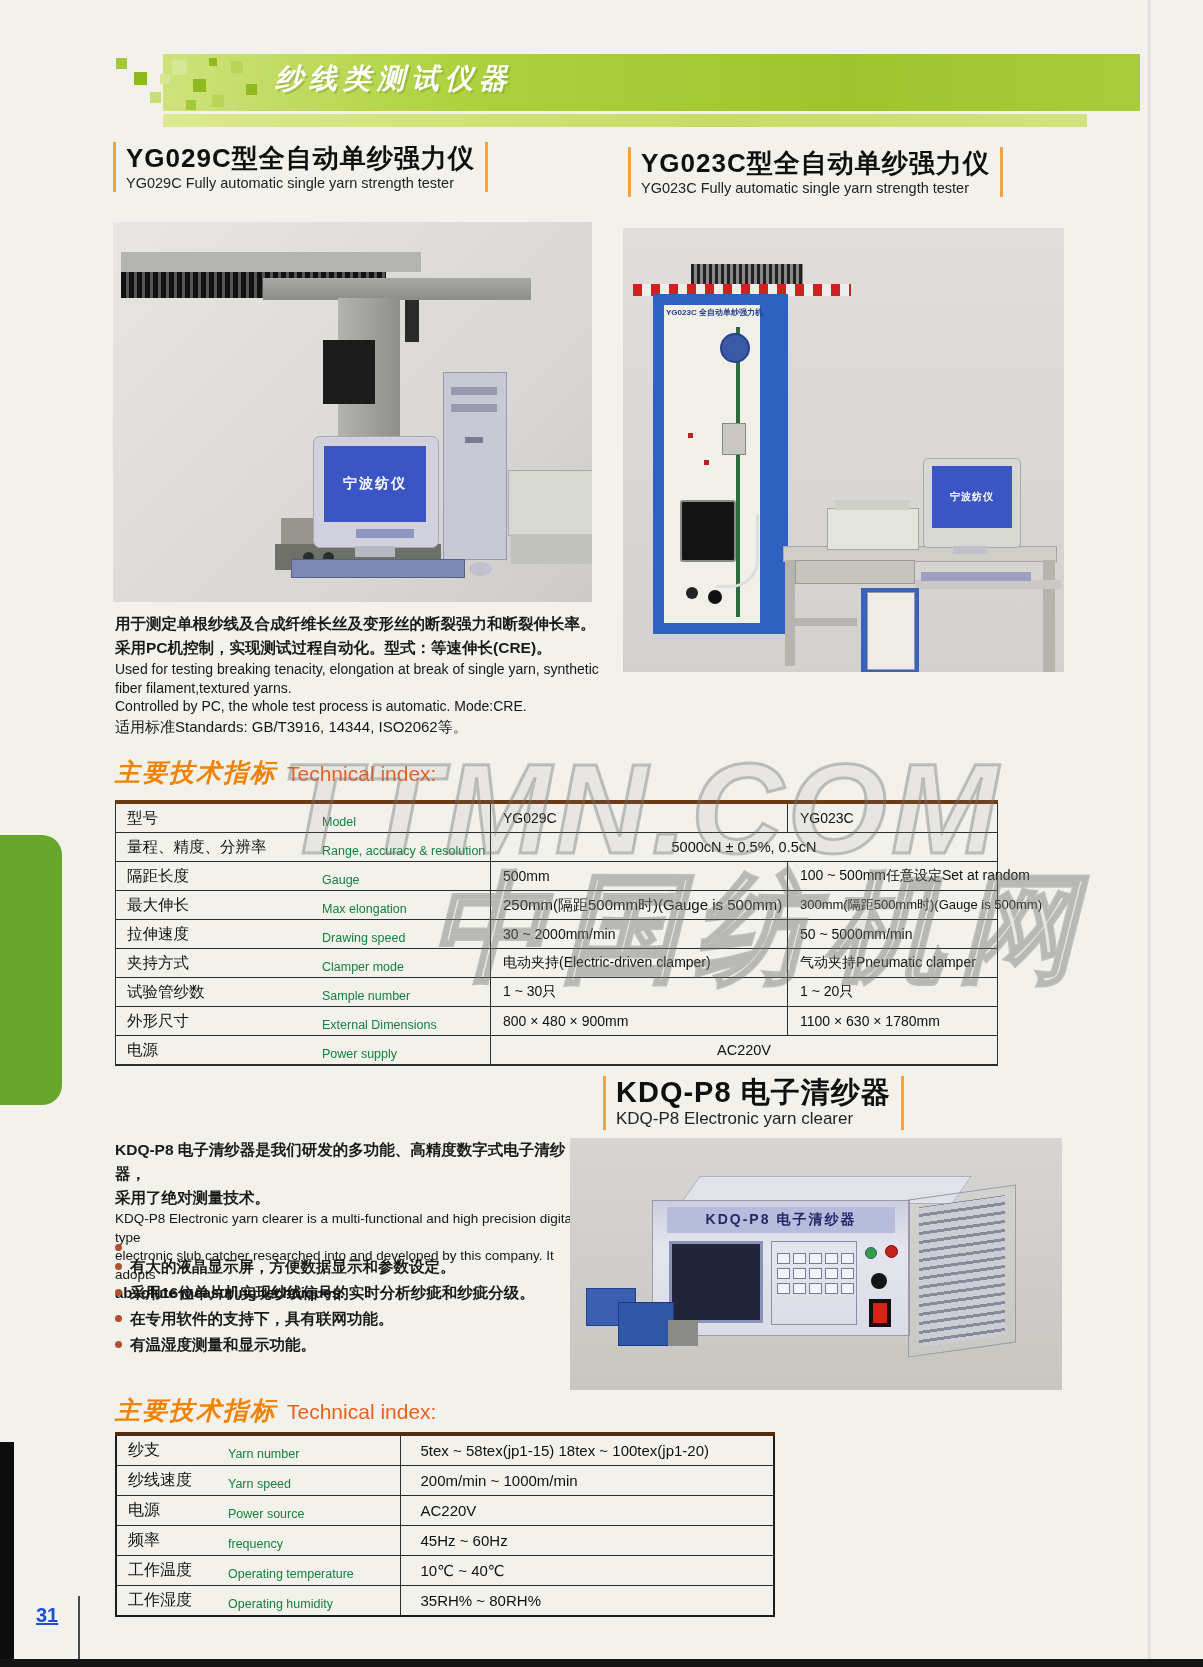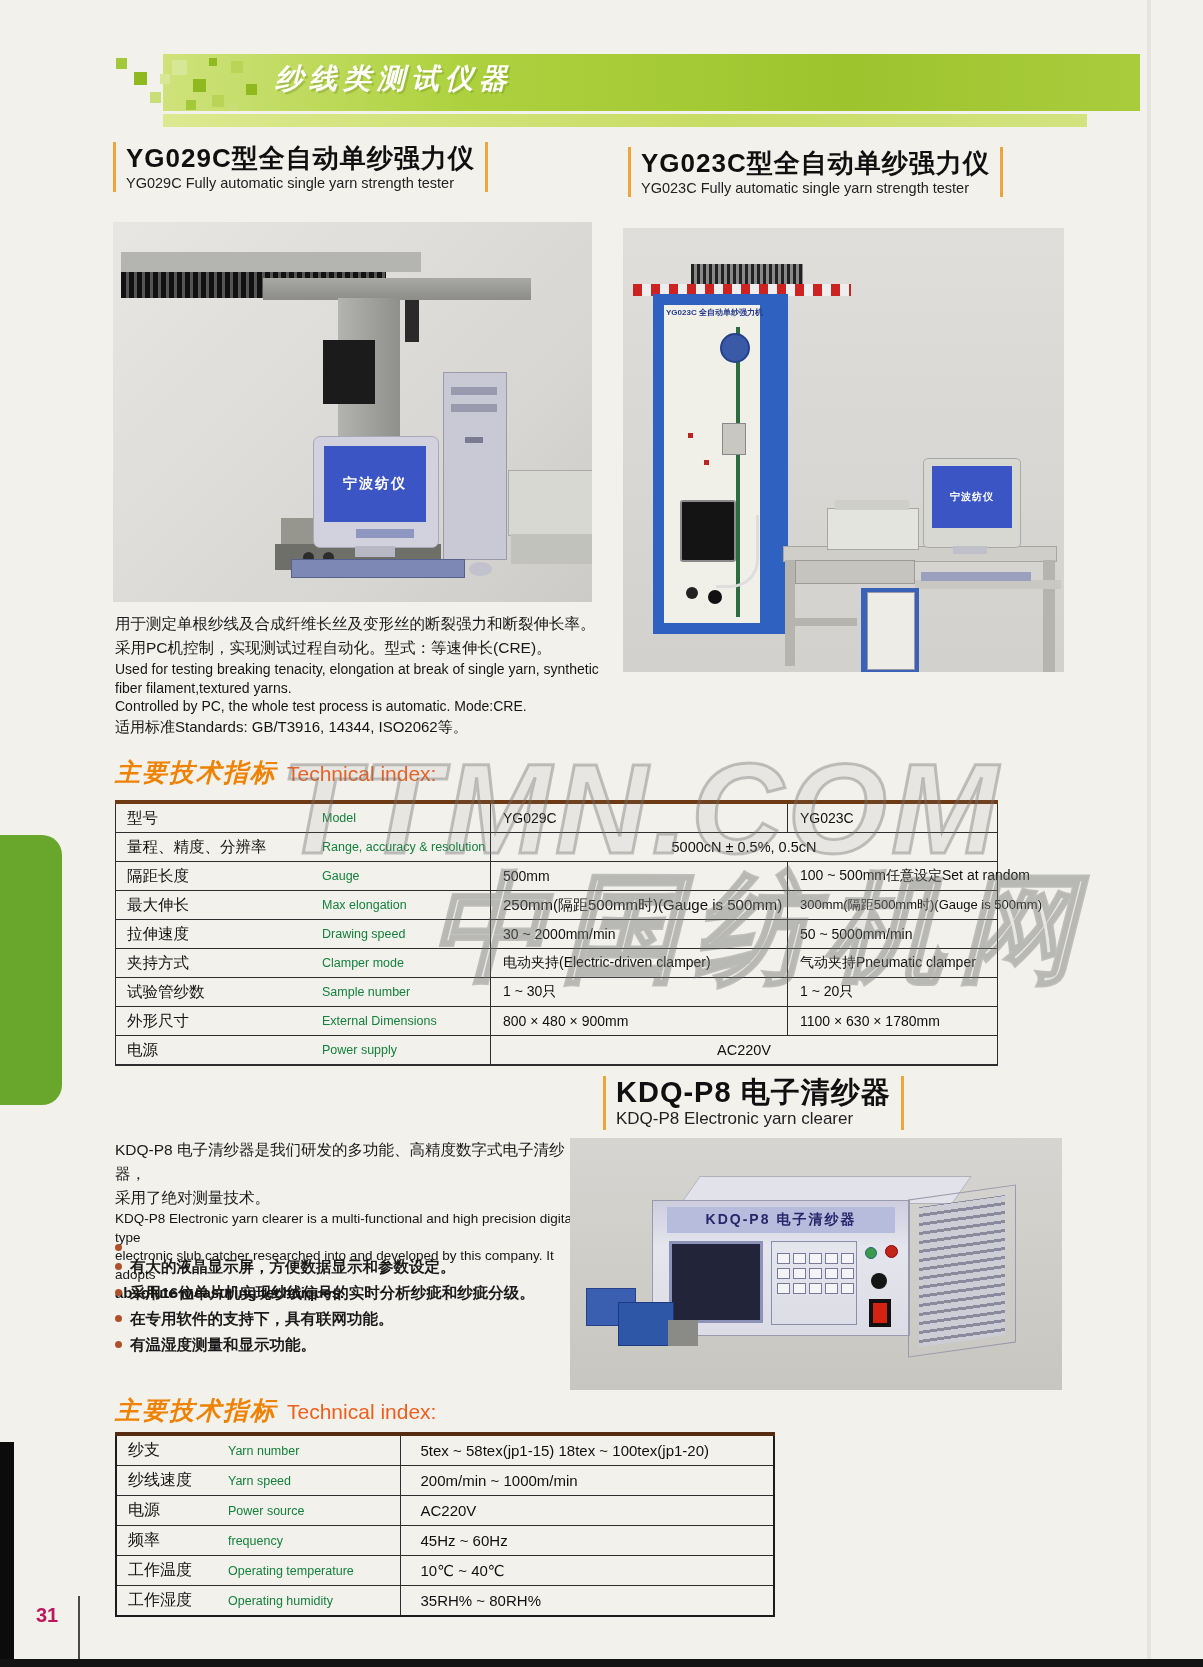--- a/index.html
+++ b/index.html
@@ -29,43 +29,43 @@
   .tech-head .zh{font-size:25px;font-weight:bold;color:#ef8200;letter-spacing:2px;font-style:italic;}
   .tech-head .en{font-size:21px;color:#ee5f1e;margin-left:10px;}
   
   table{border-collapse:collapse;table-layout:fixed;background:transparent;}
   .t1{position:absolute;left:115px;top:800px;width:882px;
       border:1px solid #2d2d2d;border-top:4px solid #6e3a14;border-bottom:2px solid #2d2d2d;}
   .t2{position:absolute;left:115px;top:1432px;width:658px;
       border:2px solid #1c1c1c;border-top:4px solid #552c10;}
   td{border:1px solid #2d2d2d;height:26px;vertical-align:middle;overflow:visible;white-space:nowrap;}
   .t2 td{height:27px;}
-  .cell-lbl{display:flex;align-items:center;padding-left:10px;}
+  .cell-lbl{display:flex;align-items:flex-end;padding-left:10px;}
   .lbl-zh{font-size:15.5px;color:#141414;flex:0 0 195px;}
   .t2 .lbl-zh{flex:0 0 100px;font-size:16px;}
   .lbl-en{font-size:12.5px;color:#15803d;}
   .val{font-size:14px;color:#101010;padding-left:12px;}
   .val-c{font-size:14.5px;color:#101010;text-align:center;}
   .t2 .val{font-size:15px;padding-left:20px;}
   
   .desc{position:absolute;}
-  .desc .zh{font-size:15.5px;font-weight:normal;color:#1a1a1a;line-height:24px;}
+  .desc .zh{font-size:15.5px;font-weight:bold;color:#1a1a1a;line-height:24px;}
   .desc .en{font-size:14px;color:#151515;line-height:18.5px;}
   .desc .std{font-size:15px;color:#151515;margin-top:2px;}
   .bullets{position:absolute;}
   .bullet{display:flex;align-items:flex-start;margin-bottom:5px;}
   .dot{flex:0 0 7px;height:7px;border-radius:50%;background:#b05028;margin:7px 8px 0 0;}
   .btxt{font-size:15.5px;font-weight:bold;color:#1a1a1a;line-height:21px;}
   
   .wm{position:absolute;font-weight:bold;font-style:italic;color:rgba(140,140,140,.10);
       -webkit-text-stroke:3px rgba(115,115,115,.40);pointer-events:none;z-index:6;white-space:nowrap;}
   
   .side-tab{position:absolute;left:0;top:835px;width:62px;height:270px;background:#69a72c;
             border-radius:0 20px 20px 0;}
-  .pagenum{position:absolute;left:36px;top:1604px;font-size:20px;font-weight:bold;color:#be185d;}
+  .pagenum{position:absolute;left:36px;top:1604px;font-size:20px;font-weight:bold;color:#1d4ed8;text-decoration:underline;}
   .pagenum-line{position:absolute;left:78px;top:1596px;width:2px;height:70px;background:#4a4a4a;}
   .edge-left{position:absolute;left:0;top:1442px;width:14px;height:225px;background:#0c0c0c;}
   .edge-bottom{position:absolute;left:0;top:1659px;width:1203px;height:8px;background:#141414;}
   .gutter{position:absolute;left:1147px;top:0;width:4px;height:1667px;background:rgba(0,0,0,.05);}
   .kdq-keys{position:absolute;display:grid;grid-template-columns:repeat(5,11px);gap:4px 5px;}
   .kdq-keys i{display:block;width:11px;height:9px;background:#f4f4f8;border:1px solid #777a99;}
 </style>
 </head>
 <body>
 

